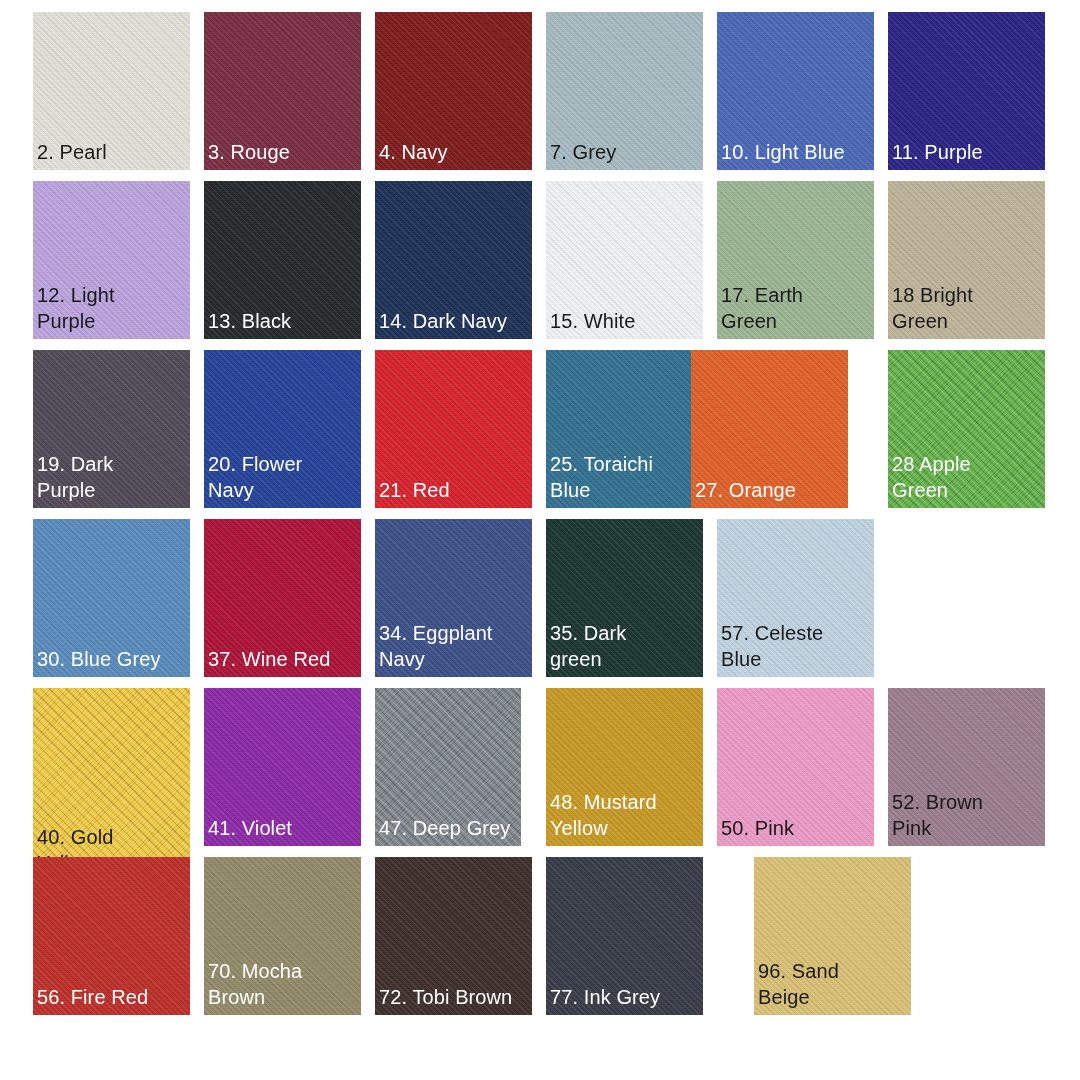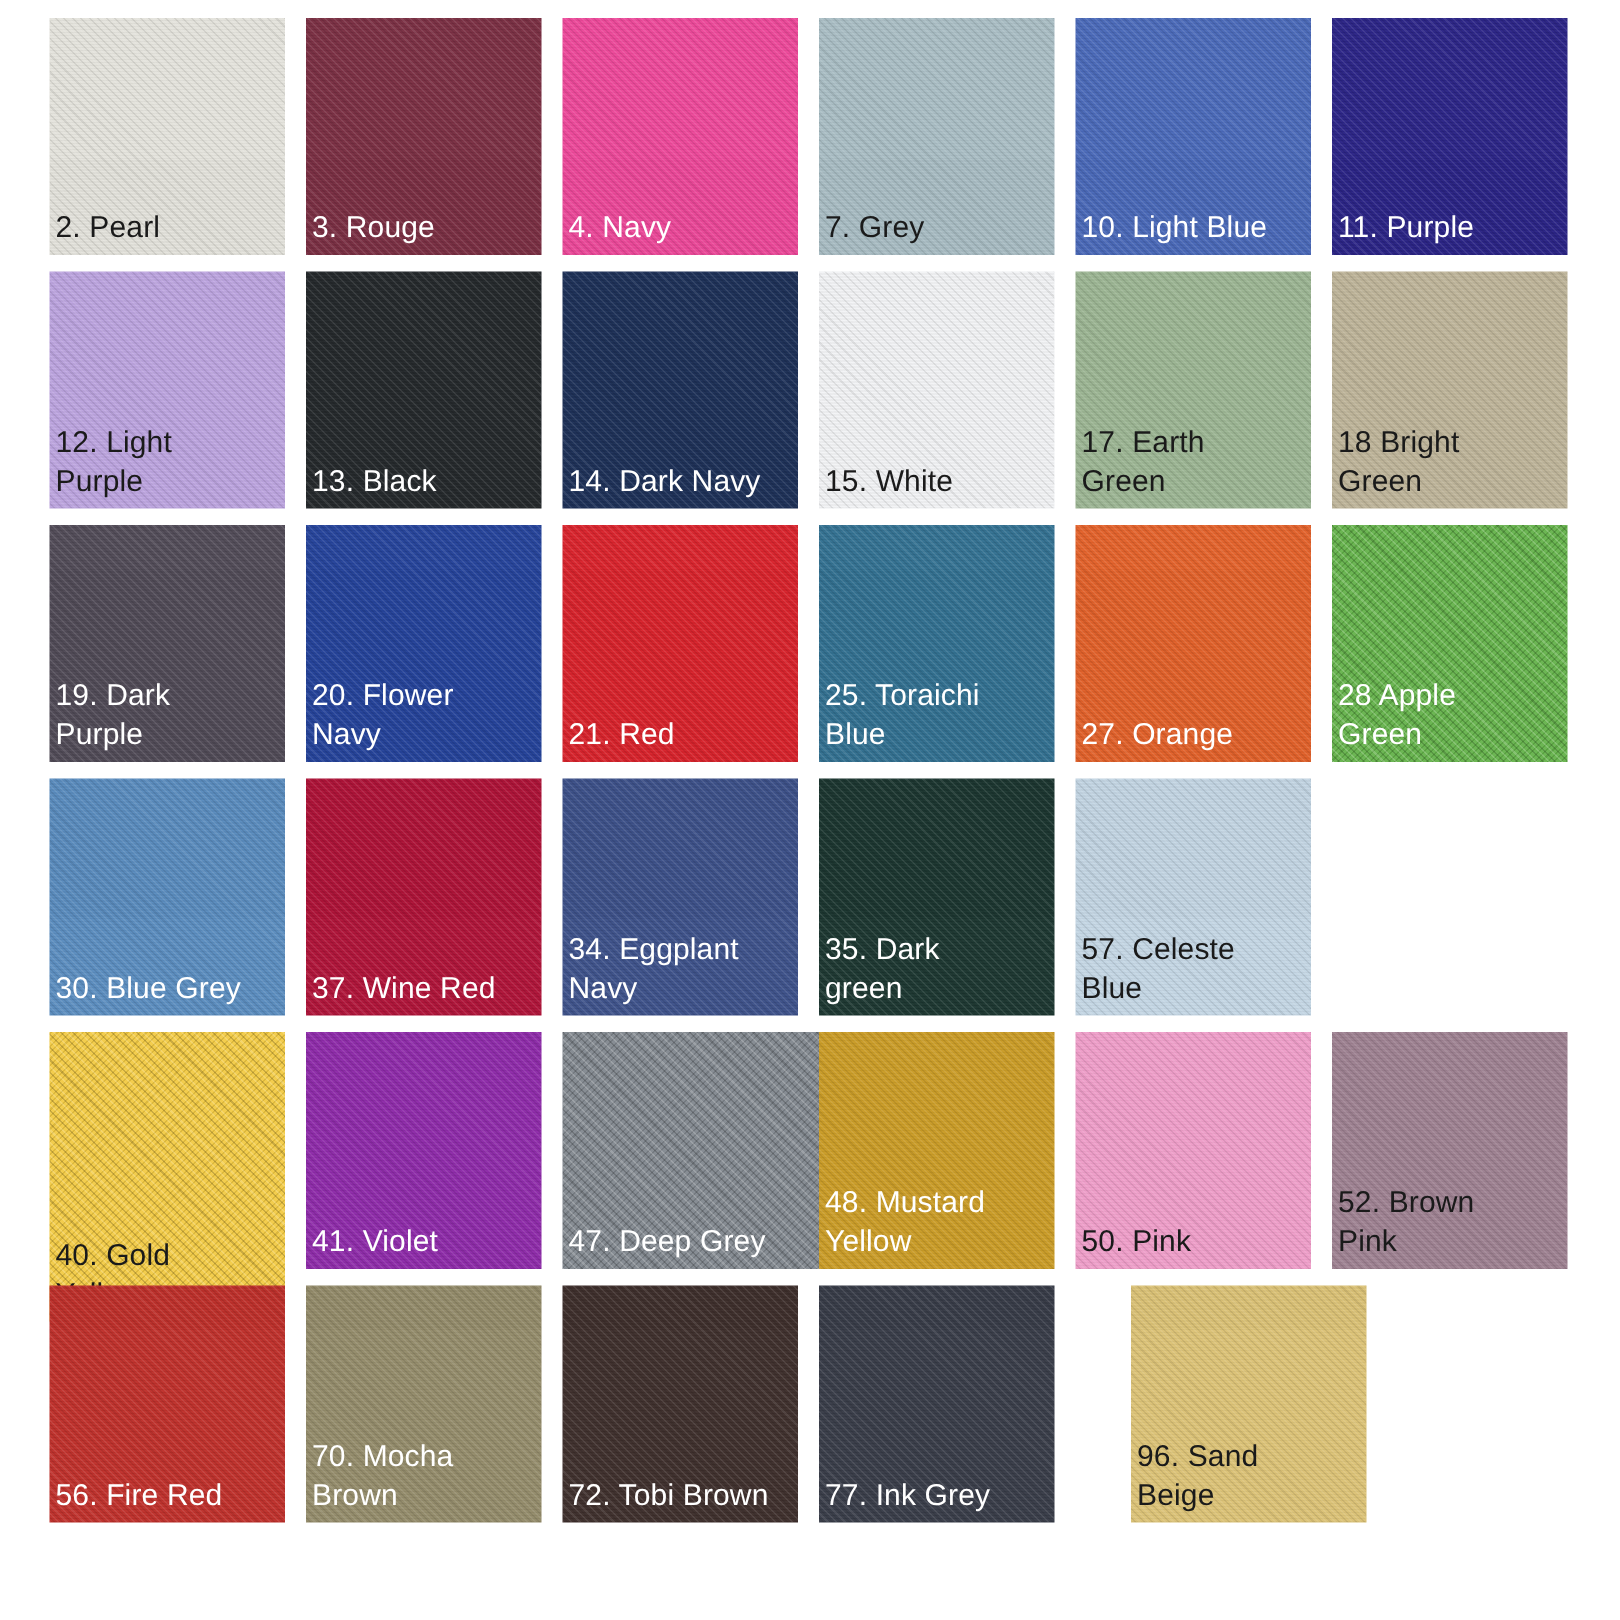--- a/index.html
+++ b/index.html
@@ -98,21 +98,21 @@
 
 <div id="swatch-grid">
     <div class="swatch dark-text" style="left: 33px; top: 12px; width: 157px; height: 158px; background-color: rgb(227, 226, 219);">
       <div class="weave"></div>
       <div class="swatch-label">2. Pearl</div>
     </div>
     <div class="swatch light-text" style="left: 204px; top: 12px; width: 157px; height: 158px; background-color: rgb(122, 47, 67);">
       <div class="weave"></div>
       <div class="swatch-label">3. Rouge</div>
     </div>
-    <div class="swatch light-text" style="left: 375px; top: 12px; width: 157px; height: 158px; background-color: #ec4899;">
+    <div class="swatch light-text" style="left: 375px; top: 12px; width: 157px; height: 158px; background-color: #7f1d1d;">
       <div class="weave"></div>
       <div class="swatch-label">4. Navy</div>
     </div>
     <div class="swatch dark-text" style="left: 546px; top: 12px; width: 157px; height: 158px; background-color: rgb(168, 188, 195);">
       <div class="weave"></div>
       <div class="swatch-label">7. Grey</div>
     </div>
     <div class="swatch light-text" style="left: 717px; top: 12px; width: 157px; height: 158px; background-color: rgb(74, 105, 184); padding-left: 19px;">
       <div class="weave"></div>
       <div class="swatch-label">10. Light Blue</div>
@@ -160,21 +160,21 @@
     </div>
     <div class="swatch light-text" style="left: 375px; top: 350px; width: 157px; height: 158px; background-color: rgb(216, 35, 44);">
       <div class="weave"></div>
       <div class="swatch-label">21. Red</div>
     </div>
     <div class="swatch light-text" style="left: 546px; top: 350px; width: 157px; height: 158px; background-color: rgb(51, 113, 145);">
       <div class="weave"></div>
       <div class="swatch-label">25. Toraichi
 Blue</div>
     </div>
-    <div class="swatch light-text" style="left: 717px; top: 350px; width: 157px; height: 158px; background-color: rgb(226, 97, 42); padding-left: 16px;">
+    <div class="swatch light-text" style="left: 691px; top: 350px; width: 157px; height: 158px; background-color: rgb(226, 97, 42); padding-left: 16px;">
       <div class="weave"></div>
       <div class="swatch-label">27. Orange</div>
     </div>
     <div class="swatch coarse light-text" style="left: 888px; top: 350px; width: 157px; height: 158px; background-color: rgb(99, 177, 73);">
       <div class="weave"></div>
       <div class="swatch-label">28 Apple
 Green</div>
     </div>
     <div class="swatch light-text" style="left: 33px; top: 519px; width: 157px; height: 158px; background-color: rgb(90, 140, 190);">
       <div class="weave"></div>
@@ -201,21 +201,21 @@
     </div>
     <div class="swatch coarse dark-text" style="left: 33px; top: 688px; width: 157px; height: 193px; background-color: rgb(242, 202, 67);">
       <div class="weave"></div>
       <div class="swatch-label">40. Gold
 Yellow</div>
     </div>
     <div class="swatch light-text" style="left: 204px; top: 688px; width: 157px; height: 158px; background-color: rgb(141, 42, 168);">
       <div class="weave"></div>
       <div class="swatch-label">41. Violet</div>
     </div>
-    <div class="swatch coarse light-text" style="left: 375px; top: 688px; width: 187px; height: 158px; background-color: rgb(128, 134, 141);">
+    <div class="swatch coarse light-text" style="left: 375px; top: 688px; width: 146px; height: 158px; background-color: rgb(128, 134, 141);">
       <div class="weave"></div>
       <div class="swatch-label">47. Deep Grey</div>
     </div>
     <div class="swatch light-text" style="left: 546px; top: 688px; width: 157px; height: 158px; background-color: rgb(201, 155, 38);">
       <div class="weave"></div>
       <div class="swatch-label">48. Mustard
 Yellow</div>
     </div>
     <div class="swatch dark-text" style="left: 717px; top: 688px; width: 157px; height: 158px; background-color: rgb(238, 157, 200);">
       <div class="weave"></div>

